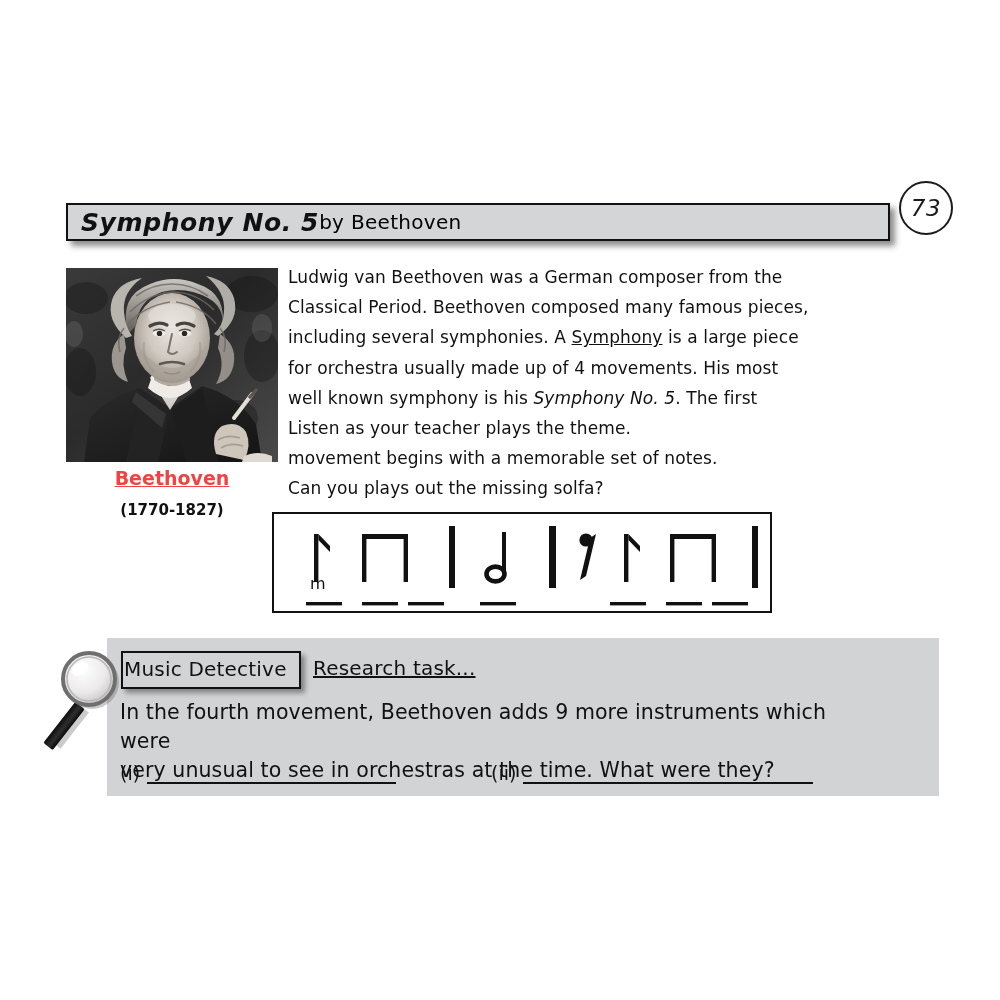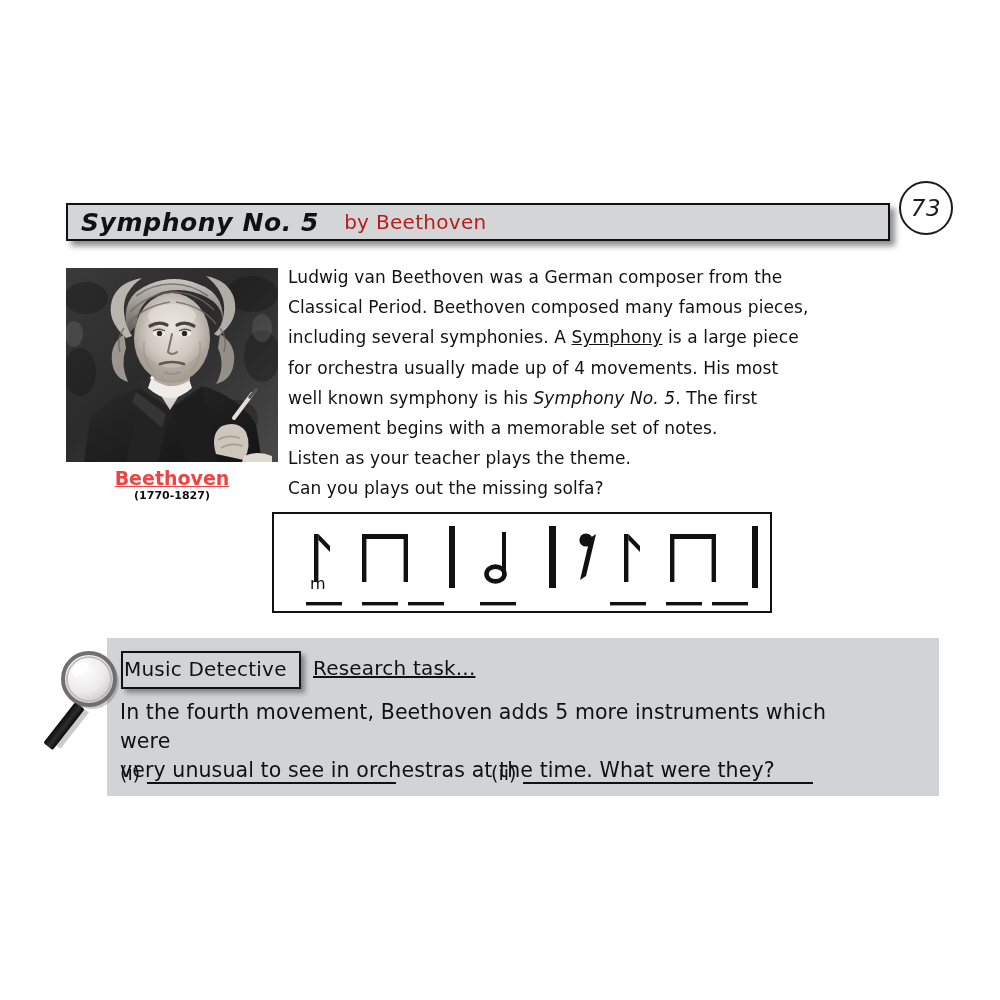--- a/index.html
+++ b/index.html
@@ -70,22 +70,22 @@
     font-family: "DejaVu Sans", "Liberation Sans", sans-serif;
     font-style: italic;
     font-weight: 600;
     font-size: 25px;
     letter-spacing: .6px;
     color: #111;
   }
   .title-sub {
     font-family: "DejaVu Sans", "Liberation Sans", sans-serif;
     font-size: 20px;
-    color: #b91c1c;
-    margin-left: 25px;
+    color: #000000;
+    margin-left: 0;
     letter-spacing: .3px;
   }
 
   
   .portrait-wrap {
     position: absolute;
     left: 66px;
     top: 268px;
     width: 212px;
     height: 194px;
@@ -106,25 +106,25 @@
   .caption-name {
     font-family: "DejaVu Sans", "Liberation Sans", sans-serif;
     font-size: 19px;
     font-weight: 700;
     color: #ef4444;
     display: block;
     text-decoration: underline;
   }
   .caption-dates {
     font-family: "DejaVu Sans", "Liberation Sans", sans-serif;
-    font-size: 11px;
+    font-size: 15px;
     font-weight: 700;
     color: #111;
     display: block;
-    margin-top: 1px;
+    margin-top: 13px;
   }
 
   
   .body-text {
     position: absolute;
     left: 288px;
     top: 262px;
     width: 600px;
     font-family: "DejaVu Sans", "Liberation Sans", sans-serif;
     font-size: 17px;
@@ -368,22 +368,22 @@
   <div class="body-text">
     <div class="body-line">Ludwig van Beethoven was a German composer from the</div>
     <div class="body-line">Classical Period. Beethoven composed many famous pieces,</div>
     <div class="body-line">
       <span>including several symphonies. A </span><span class="u">Symphony</span><span> is a large piece</span>
     </div>
     <div class="body-line">for orchestra usually made up of 4 movements. His most</div>
     <div class="body-line">
       <span>well known symphony is his </span><span class="it">Symphony No. 5</span><span>. The first</span>
     </div>
+    <div class="body-line">Listen as your teacher plays the theme.</div>
     <div class="body-line">movement begins with a memorable set of notes.</div>
-    <div class="body-line">Listen as your teacher plays the theme.</div>
     <div class="body-line">Can you plays out the missing solfa?</div>
   </div>
 
   <div class="music-box">
     <svg class="stave" viewBox="0 0 496 97" preserveAspectRatio="none">
       <g fill="#111" stroke="#111">
 
         <g>
           <rect x="40" y="20" width="4.4" height="48" stroke="none"></rect>
           <path d="M44.4 20 L56 32 L56 38 L44.4 26 Z" stroke="none"></path>
@@ -470,21 +470,21 @@
     <circle cx="47" cy="37" r="26" fill="url(#lensGrad)" stroke="#6f6f6f" stroke-width="4"></circle>
     <circle cx="47" cy="37" r="22" fill="none" stroke="#b9b7b7" stroke-width="1.6"></circle>
 
     <ellipse cx="38" cy="27" rx="9" ry="6" fill="#ffffff" opacity="0.9" transform="rotate(-30 38 27)"></ellipse>
   </svg>
 
   <div class="detective-tag">Music Detective</div>
   <div class="research-label">Research task...</div>
 
   <div class="question-text">
-    <div>In the fourth movement, Beethoven adds 5 more instruments which were</div>
+    <div>In the fourth movement, Beethoven adds 9 more instruments which were</div>
     <div>very unusual to see in orchestras at the time. What were they?</div>
   </div>
 
   <div class="answer-row">
     <div class="answer-item" id="ans-0">
       <span>(i)</span>
       <span class="rule"></span>
     </div>
     <div class="answer-item" id="ans-1">
       <span>(ii)</span>

